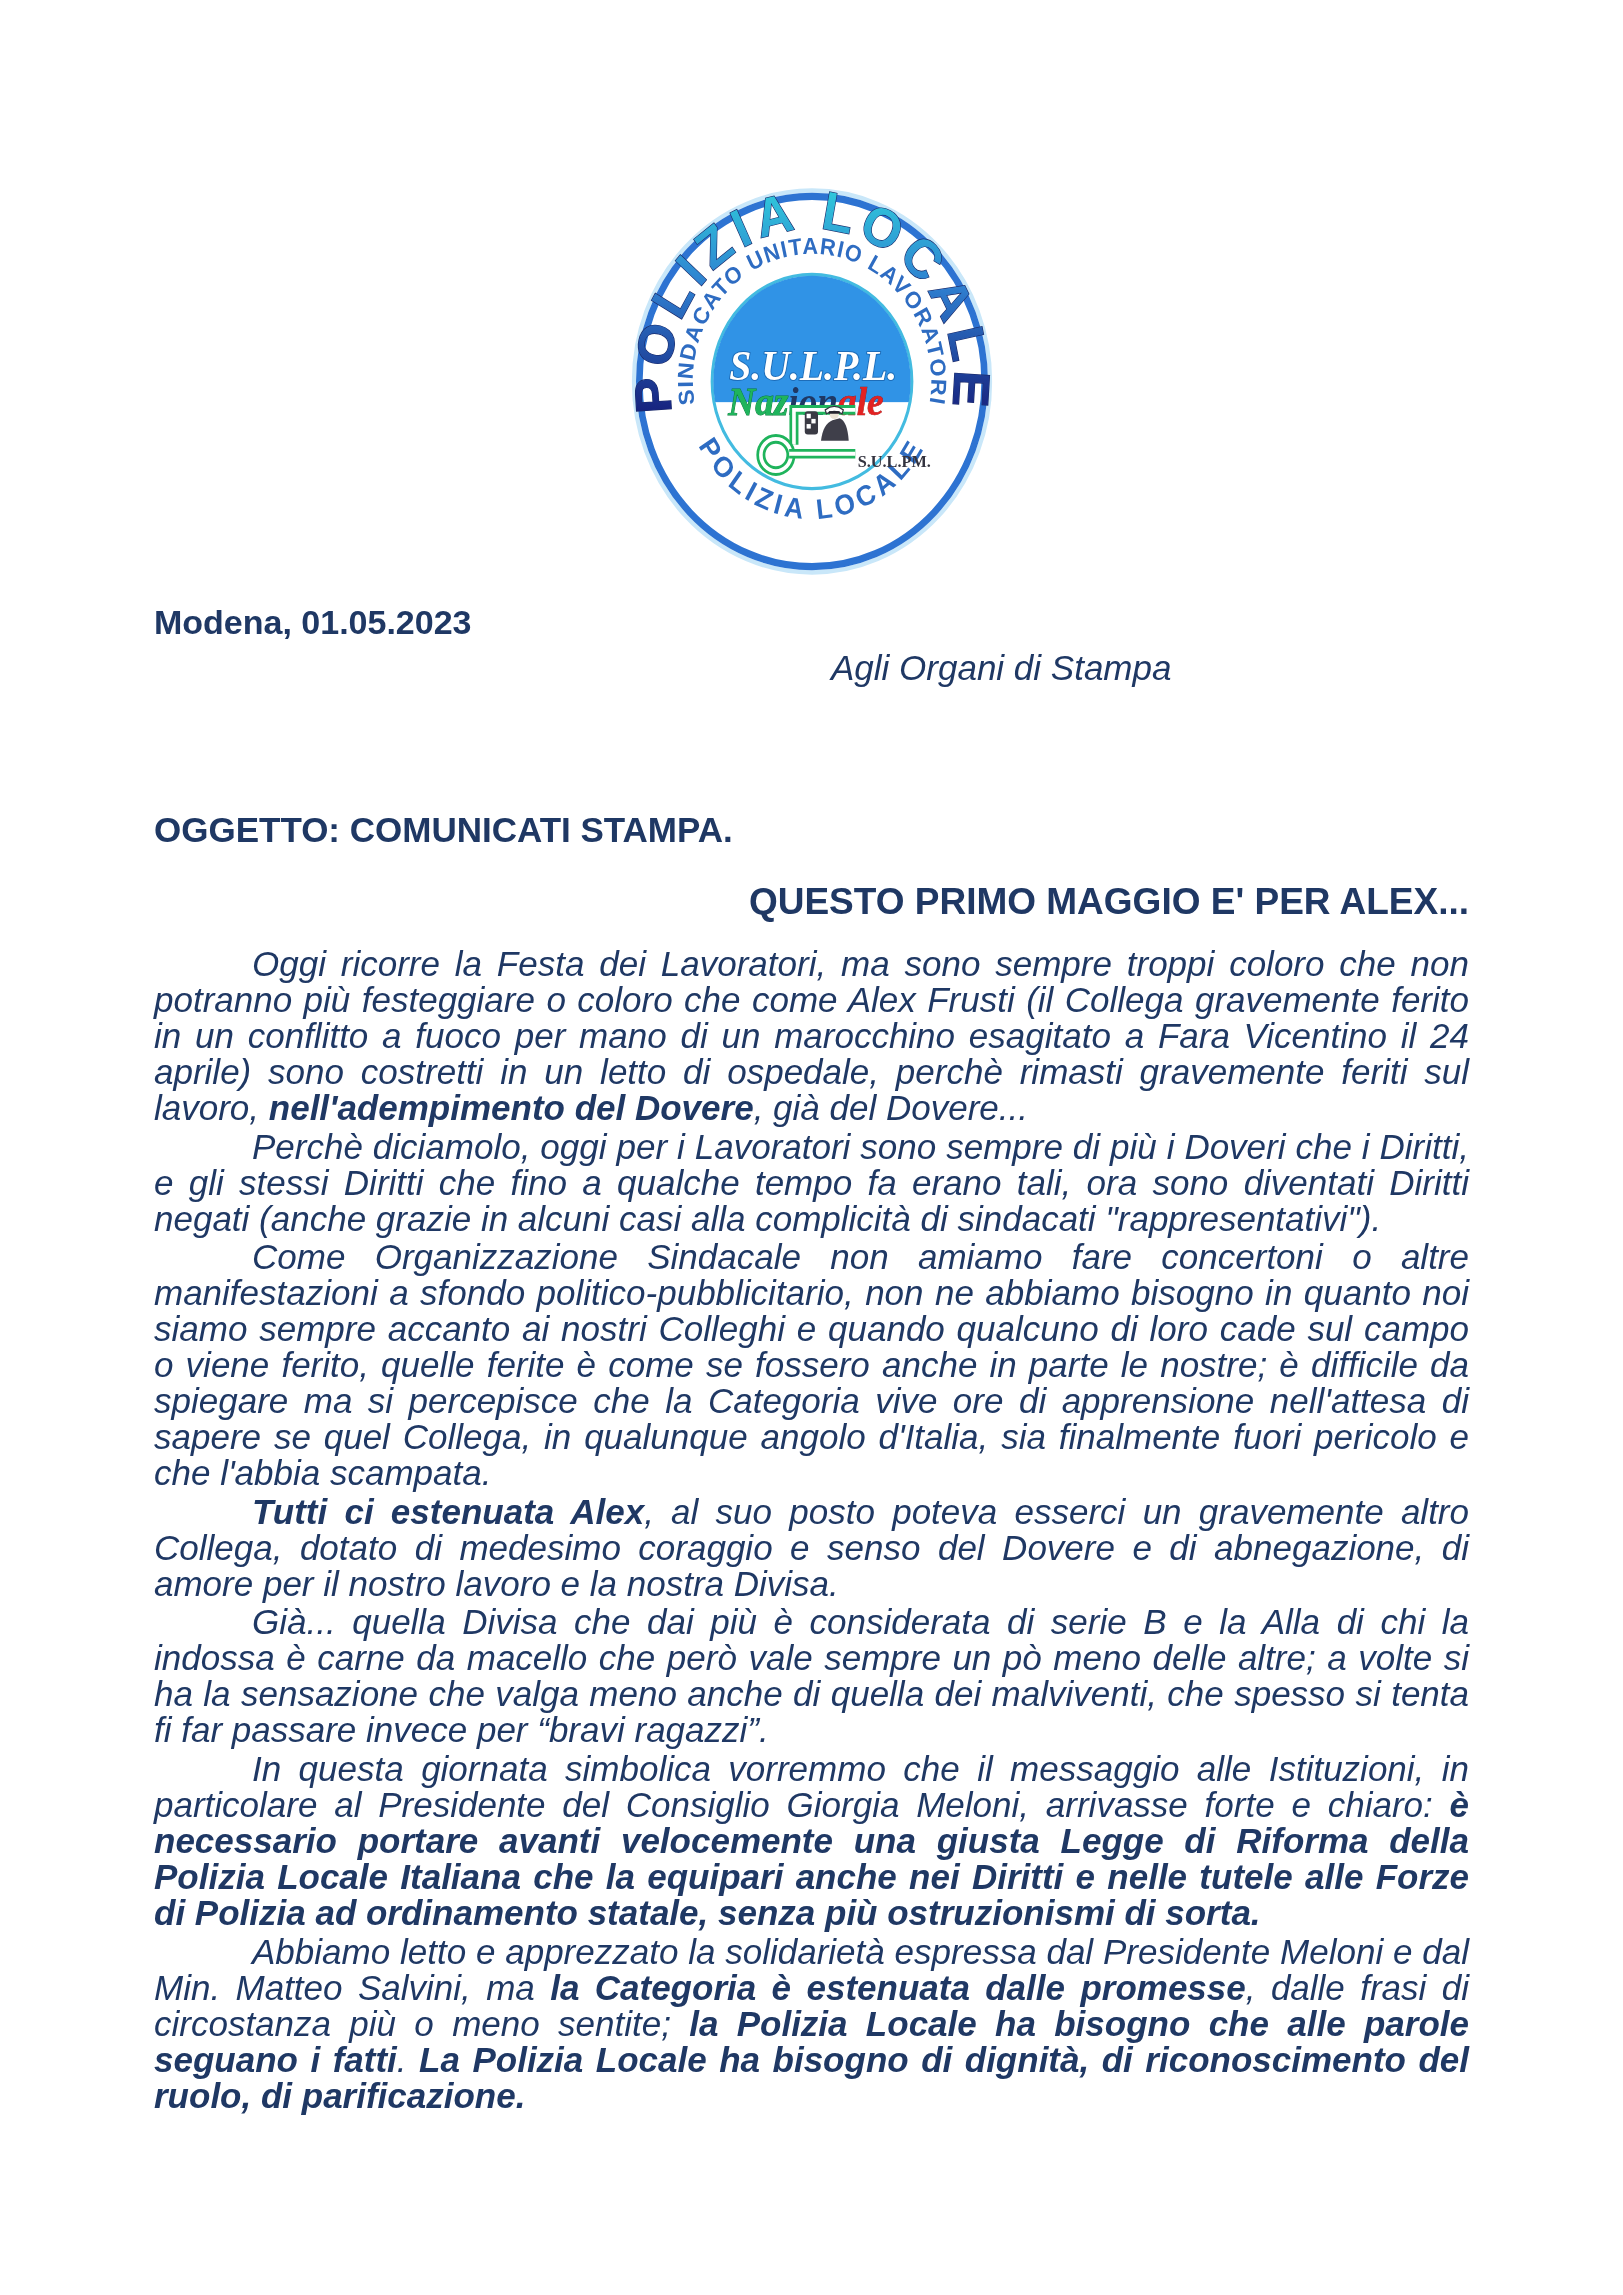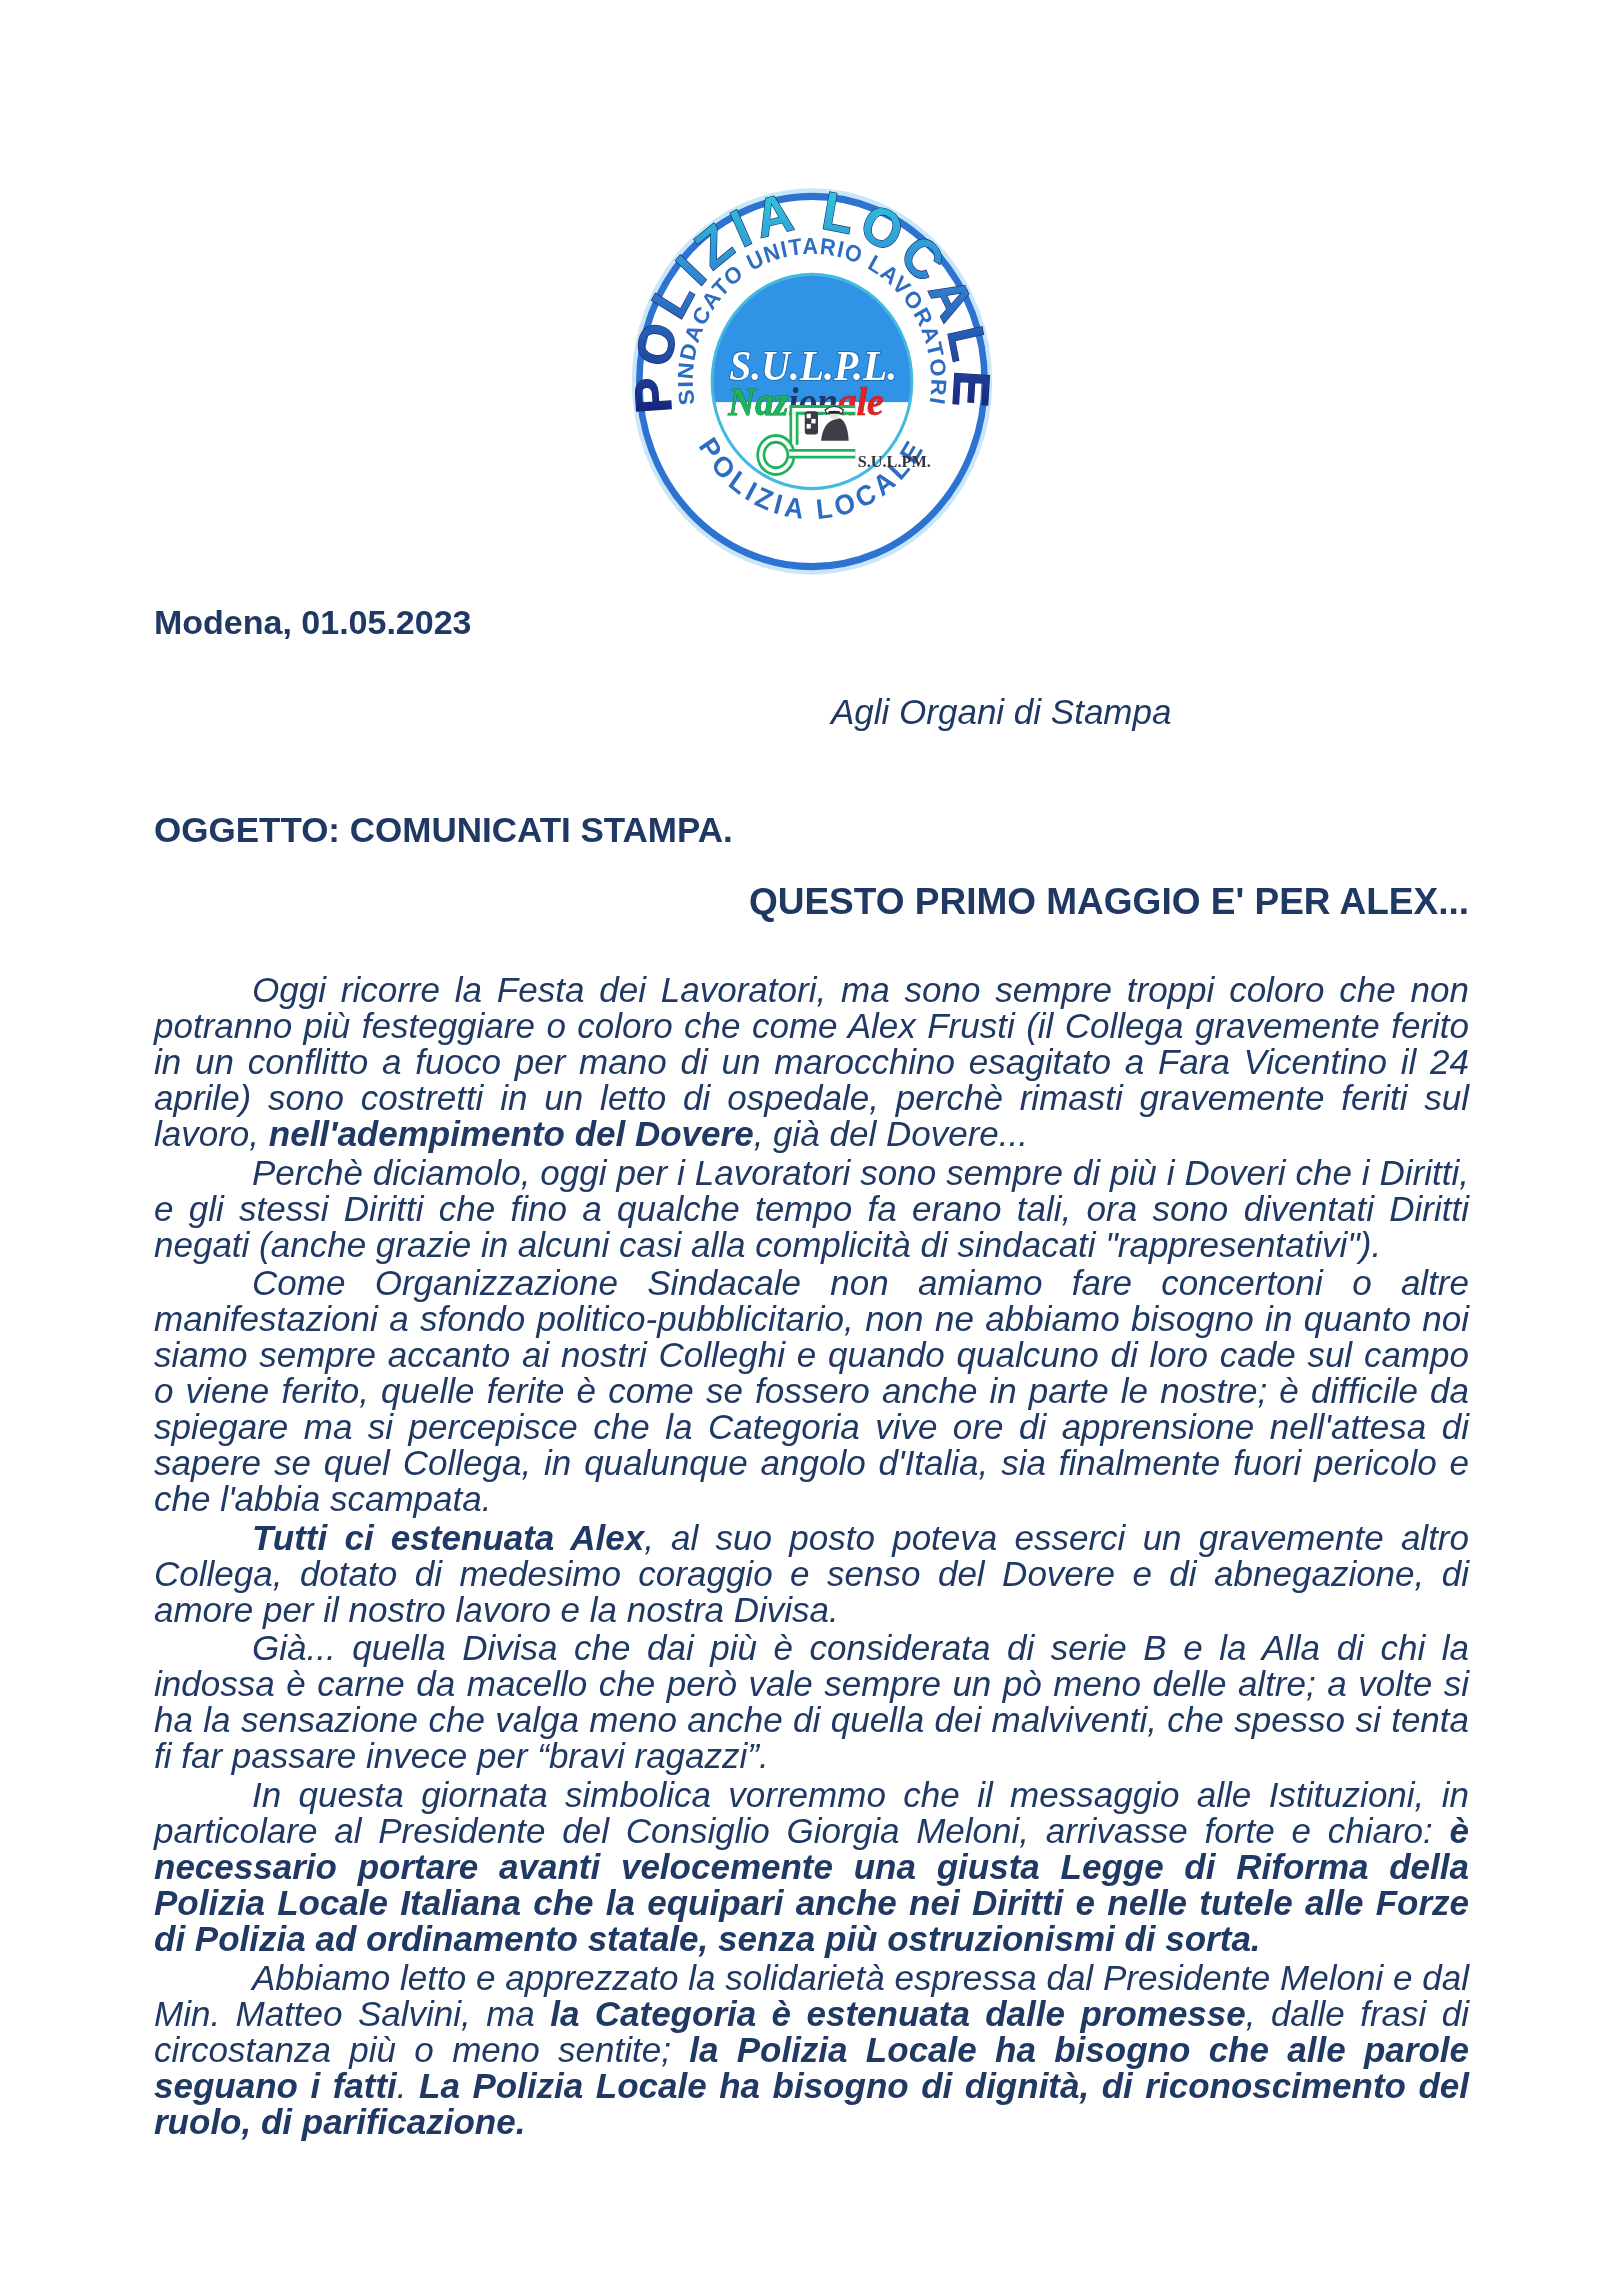--- a/index.html
+++ b/index.html
@@ -4,27 +4,27 @@
 <style>
   html,body{margin:0;padding:0;background:#fff;}
   .page{position:relative;width:1623px;height:2295px;background:#ffffff;overflow:hidden;
         font-family:"Liberation Sans", sans-serif;color:#1F3864;}
   .logo-wrap{position:absolute;top:188px;left:50%;transform:translateX(-50%);
              width:361px;height:387px;}
   .logo-wrap svg{width:100%;height:100%;}
   .date-line{position:absolute;left:154px;top:603px;font-size:34px;font-weight:700;
              white-space:nowrap;}
   .addr{position:absolute;left:831px;font-size:35px;font-style:italic;white-space:nowrap;}
-  .addr-1{top:692px;}
+  .addr-1{top:648px;}
   .addr-2{top:739px;}
   .subject-line{position:absolute;left:154px;top:810px;font-size:35px;font-weight:700;
                 white-space:nowrap;}
   .title-line{position:absolute;left:154px;top:881px;width:1315px;text-align:right;
               font-size:37px;font-weight:700;white-space:nowrap;}
-  .body-text{position:absolute;left:154px;top:972px;width:1315px;
+  .body-text{position:absolute;left:154px;top:946px;width:1315px;
              font-size:35px;line-height:36px;font-style:italic;text-align:justify;}
   .body-text p{margin:0 0 2.6px 0;text-indent:98px;}
   .body-text .b{font-weight:700;}
 </style>
 </head>
 <body>
 
 <div class="page">
 
   <div class="logo-wrap">

